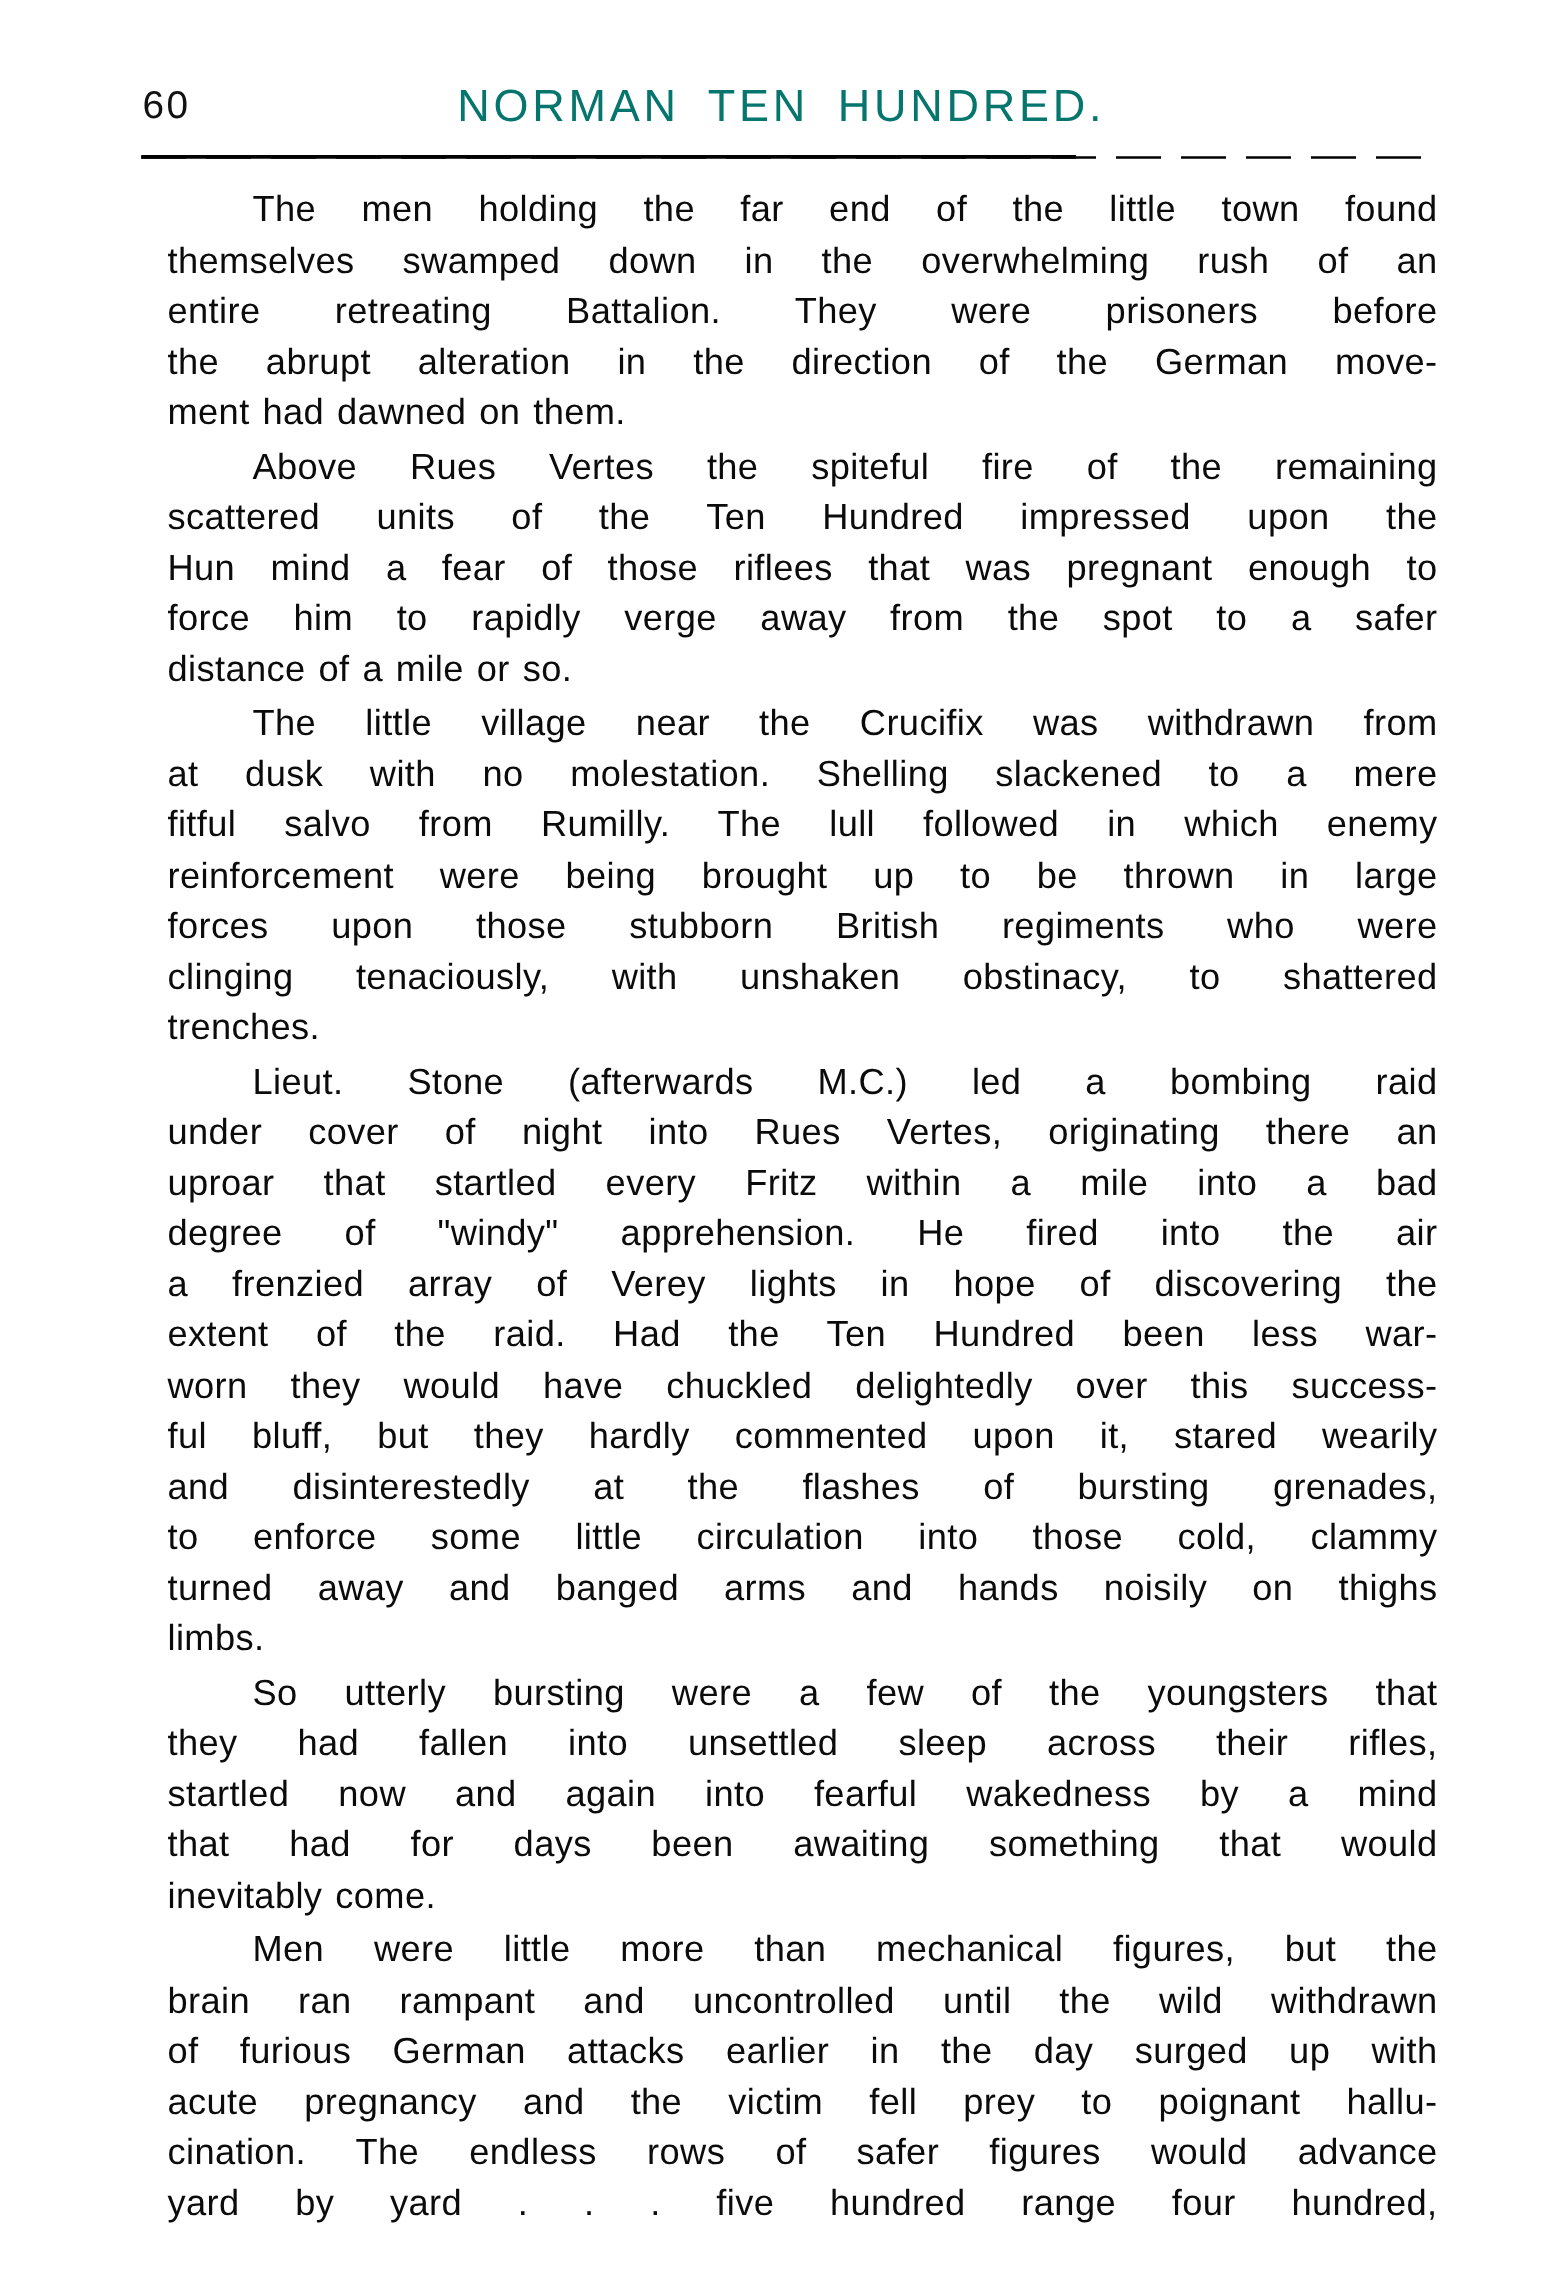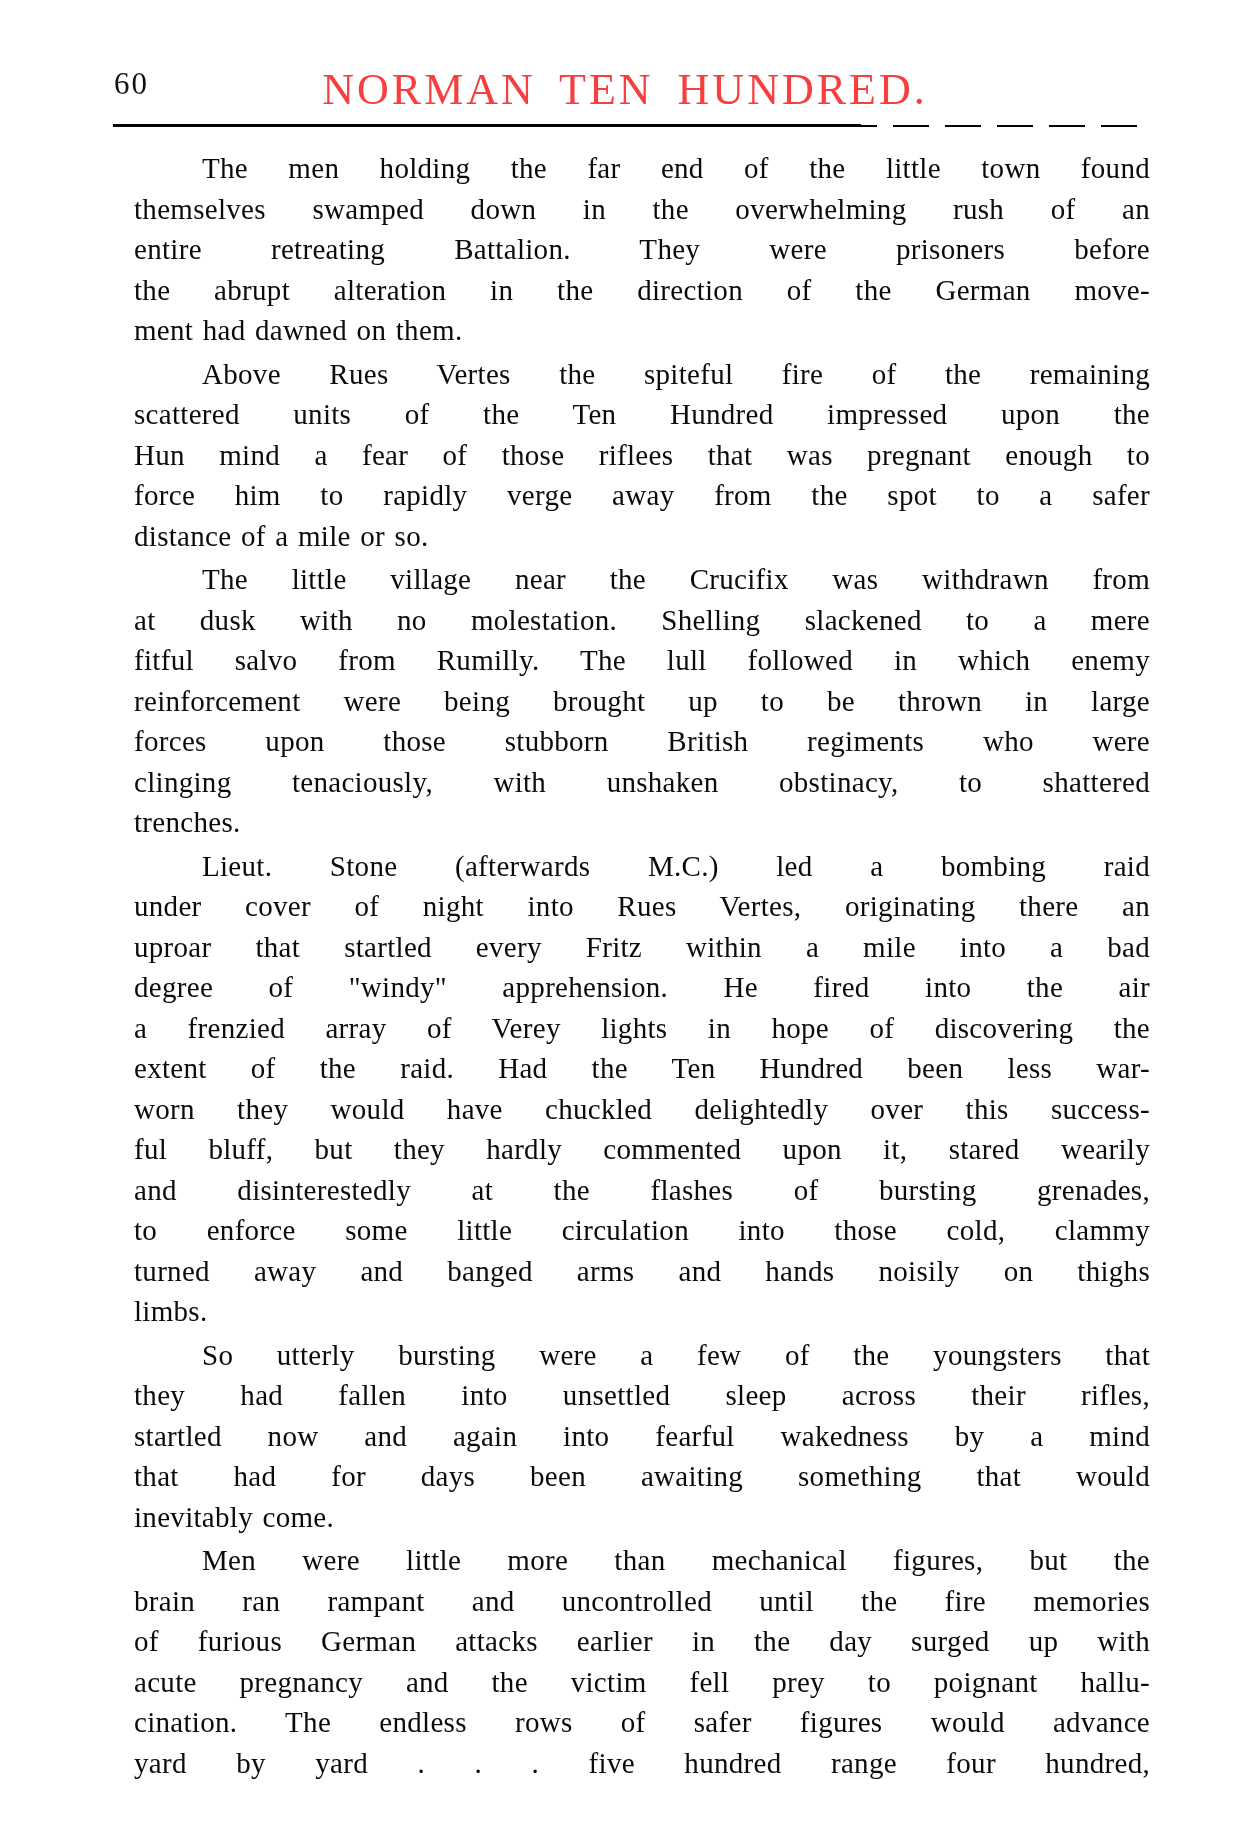--- a/index.html
+++ b/index.html
@@ -6,21 +6,21 @@
     margin: 0;
     padding: 0;
     background: #ffffff;
   }
   .page {
     position: relative;
     width: 1242px;
     height: 1826px;
     background: #ffffff;
     overflow: hidden;
-    font-family: Liberation Serif, serif;
+    font-family: Liberation Sans, sans-serif;
     color: #161616;
   }
   .page-inner {
     position: absolute;
     inset: 0;
     filter: blur(0.3px) contrast(1.08);
   }
   .page-number {
     position: absolute;
     left: 114px;
@@ -28,24 +28,24 @@
     font-size: 31px;
     letter-spacing: 2px;
     color: #1a1a1a;
   }
   .header-title {
     position: absolute;
     left: 113px;
     width: 1024px;
     top: 64px;
     text-align: center;
-    font-size: 44px;
+    font-size: 36px;
     letter-spacing: 3px;
     word-spacing: 10px;
-    color: #ef4444;
+    color: #0f766e;
   }
   .header-rule {
     position: absolute;
     left: 113px;
     top: 124px;
     width: 1024px;
     height: 4px;
     background-image:
       linear-gradient(90deg, #0a0a0a 0 73%, rgba(0,0,0,0) 73%),
       repeating-linear-gradient(90deg, #0a0a0a 0 36px, rgba(0,0,0,0) 36px 52px);
@@ -121,21 +121,21 @@
         </div>
         <div class="paragraph">
           <div class="line indent">So utterly bursting were a few of the youngsters that</div>
           <div class="line">they had fallen into unsettled sleep across their rifles,</div>
           <div class="line">startled now and again into fearful wakedness by a mind</div>
           <div class="line">that had for days been awaiting something that would</div>
           <div class="line flush">inevitably come.</div>
         </div>
         <div class="paragraph">
           <div class="line indent">Men were little more than mechanical figures, but the</div>
-          <div class="line">brain ran rampant and uncontrolled until the fire memories</div>
+          <div class="line">brain ran rampant and uncontrolled until the wild withdrawn</div>
           <div class="line">of furious German attacks earlier in the day surged up with</div>
           <div class="line">acute pregnancy and the victim fell prey to poignant hallu-</div>
           <div class="line">cination.  The endless rows of safer figures would advance</div>
           <div class="line">yard by yard . . . five hundred range four hundred,</div>
         </div>
       </div>
   </div>
 </div>
 
 </body></html>

